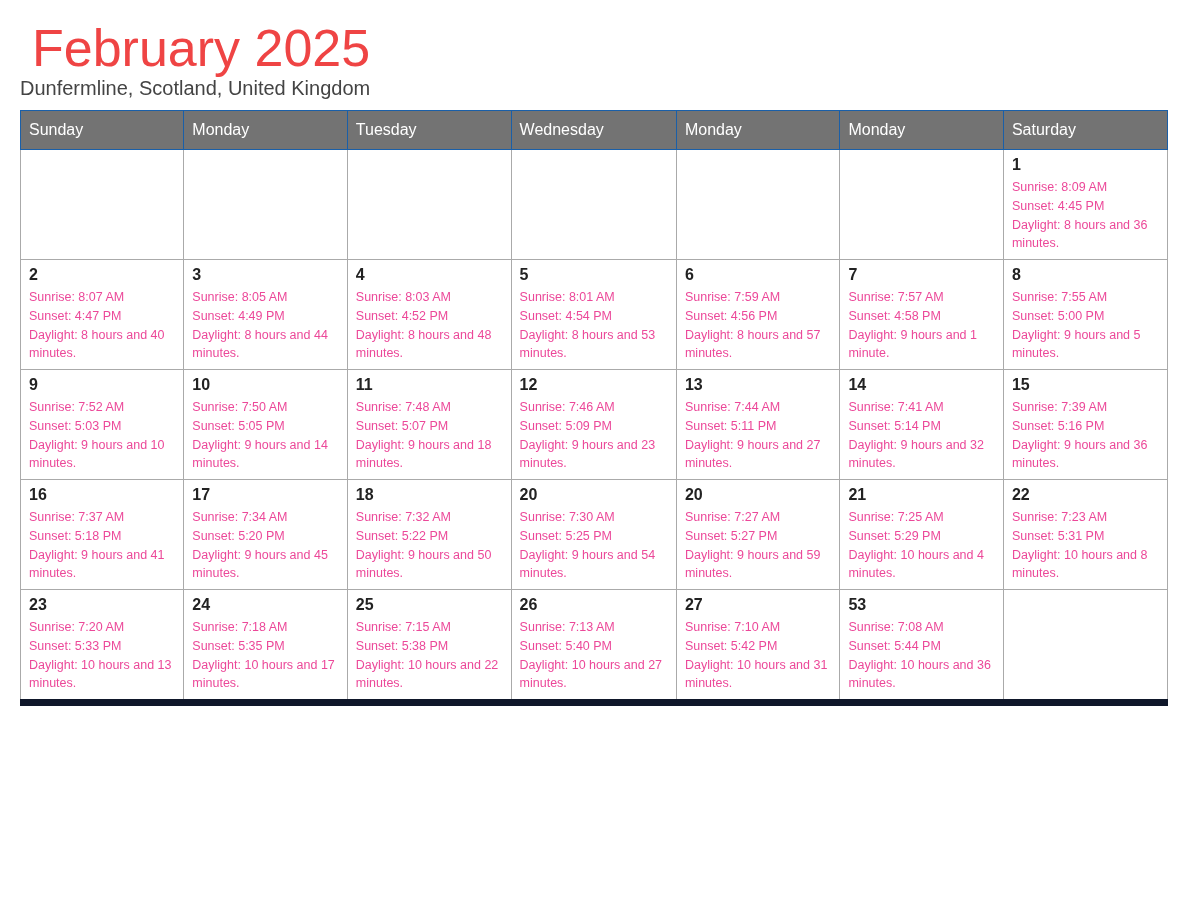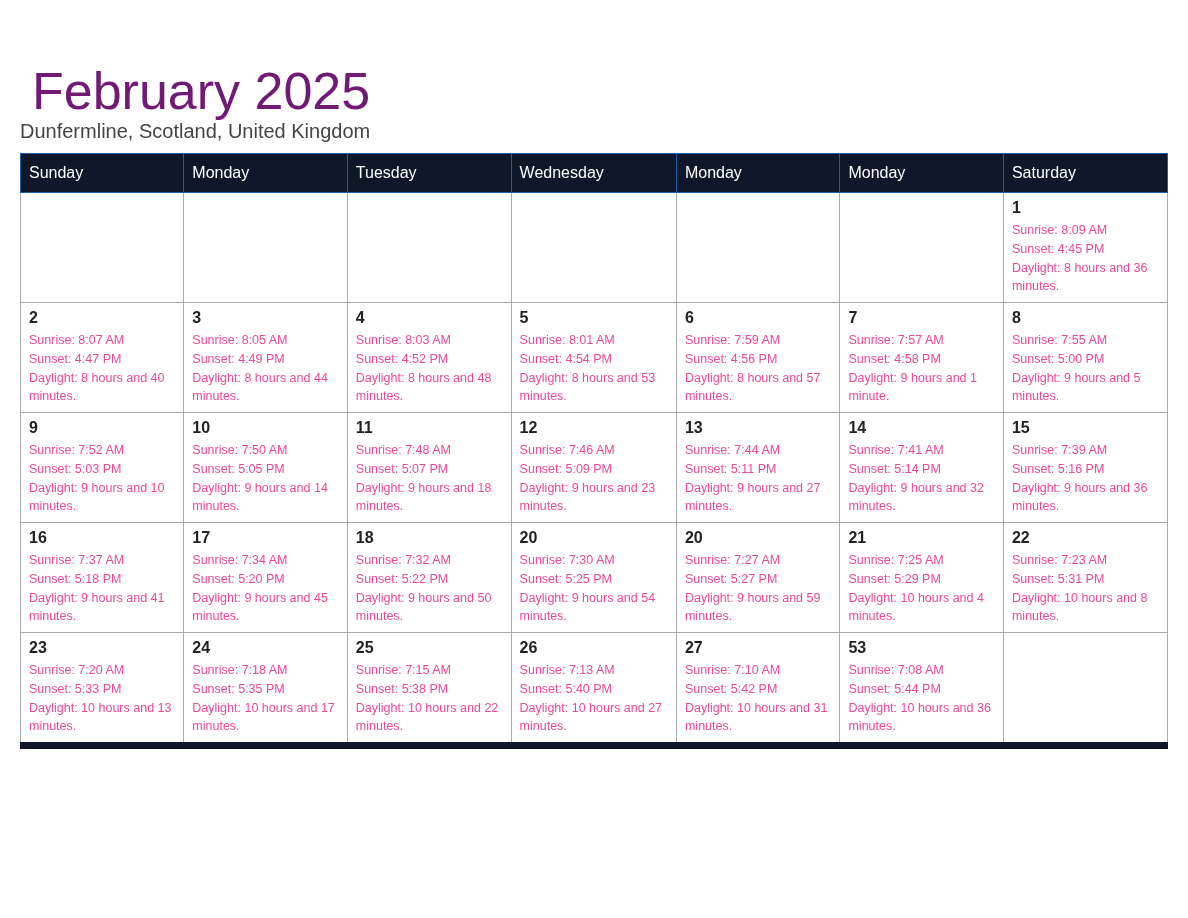--- a/index.html
+++ b/index.html
@@ -44,35 +44,34 @@
       font-weight: bold;
       color: #1a5fa8;
       margin-top: -4px;
     }
     .title-section {
       text-align: right;
     }
     .month-title {
       font-size: 52px;
       font-weight: normal;
-      color: #701a75;
+      color: #ef4444;
       line-height: 1.1;
-      margin-top: 43px;
     }
     .location {
       font-size: 20px;
       color: #444;
     }
     .calendar {
       width: 100%;
       border-collapse: collapse;
       margin-top: 10px;
     }
     .calendar th {
-      background-color: #0f172a;
+      background-color: #737373;
       color: #fff;
       padding: 10px 8px;
       font-size: 16px;
       font-weight: normal;
       text-align: left;
       border: 1px solid #1a5fa8;
     }
     .calendar td {
       border: 1px solid #aaa;
       vertical-align: top;

